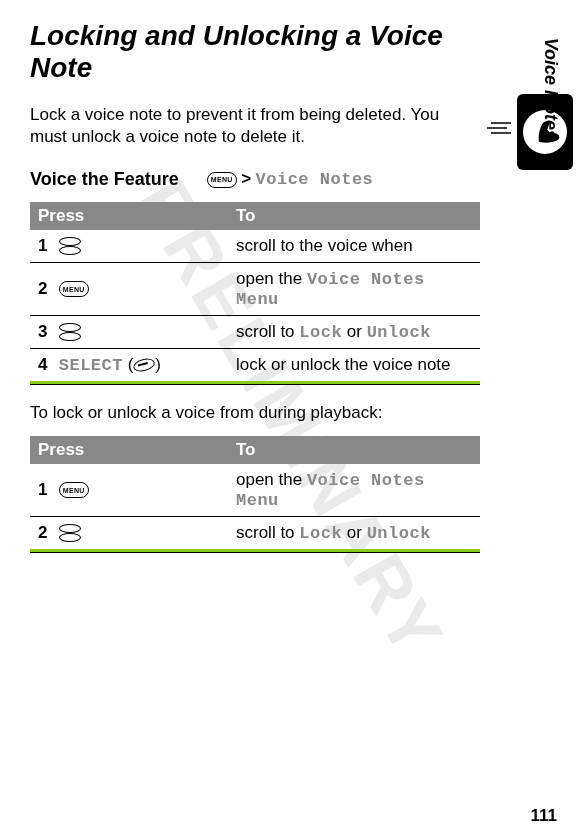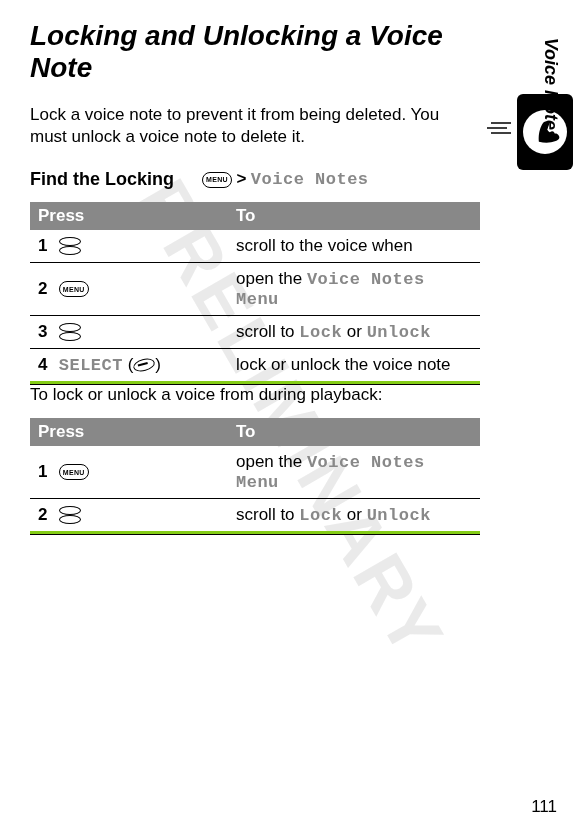--- a/index.html
+++ b/index.html
@@ -106,20 +106,21 @@
   .menu-text {
     font-family: "Courier New", monospace;
     font-weight: bold;
     font-size: 17px;
     color: #888;
     letter-spacing: 0.5px;
   }
   table {
     width: 100%;
     border-collapse: collapse;
+    margin-bottom: 18px;
   }
   thead th {
     background: #888;
     color: #fff;
     text-align: left;
     padding: 4px 8px;
     font-size: 17px;
     font-weight: bold;
   }
   thead th:first-child { width: 44%; }
@@ -183,38 +184,38 @@
     transform: rotate(90deg);
     transform-origin: right top;
     font-style: italic;
     font-weight: 900;
     font-size: 18px;
     white-space: nowrap;
   }
   .page-num {
     position: absolute;
     right: 24px;
-    bottom: 21px;
-    font-weight: 400;
+    bottom: 12px;
+    font-weight: 700;
     font-size: 17px;
   }
 </style>
 </head>
 <body>
 
 <div class="watermark">PRELIMINARY</div>
 
 <div class="content">
 
   <h1>Locking and Unlocking a Voice Note</h1>
 
   <p class="intro">Lock a voice note to prevent it from being deleted. You must unlock a voice note to delete it.</p>
 
   <div class="find-feature-row">
-    <span class="find-feature-label">Find the Locking</span>
+    <span class="find-feature-label">Voice the Feature</span>
     <span>
       <span class="menu-icon">MENU</span>
       <span class="gt">&gt;</span>
       <span class="menu-text">Voice Notes</span>
     </span>
   </div>
 
   <table>
     <thead>
       <tr>

